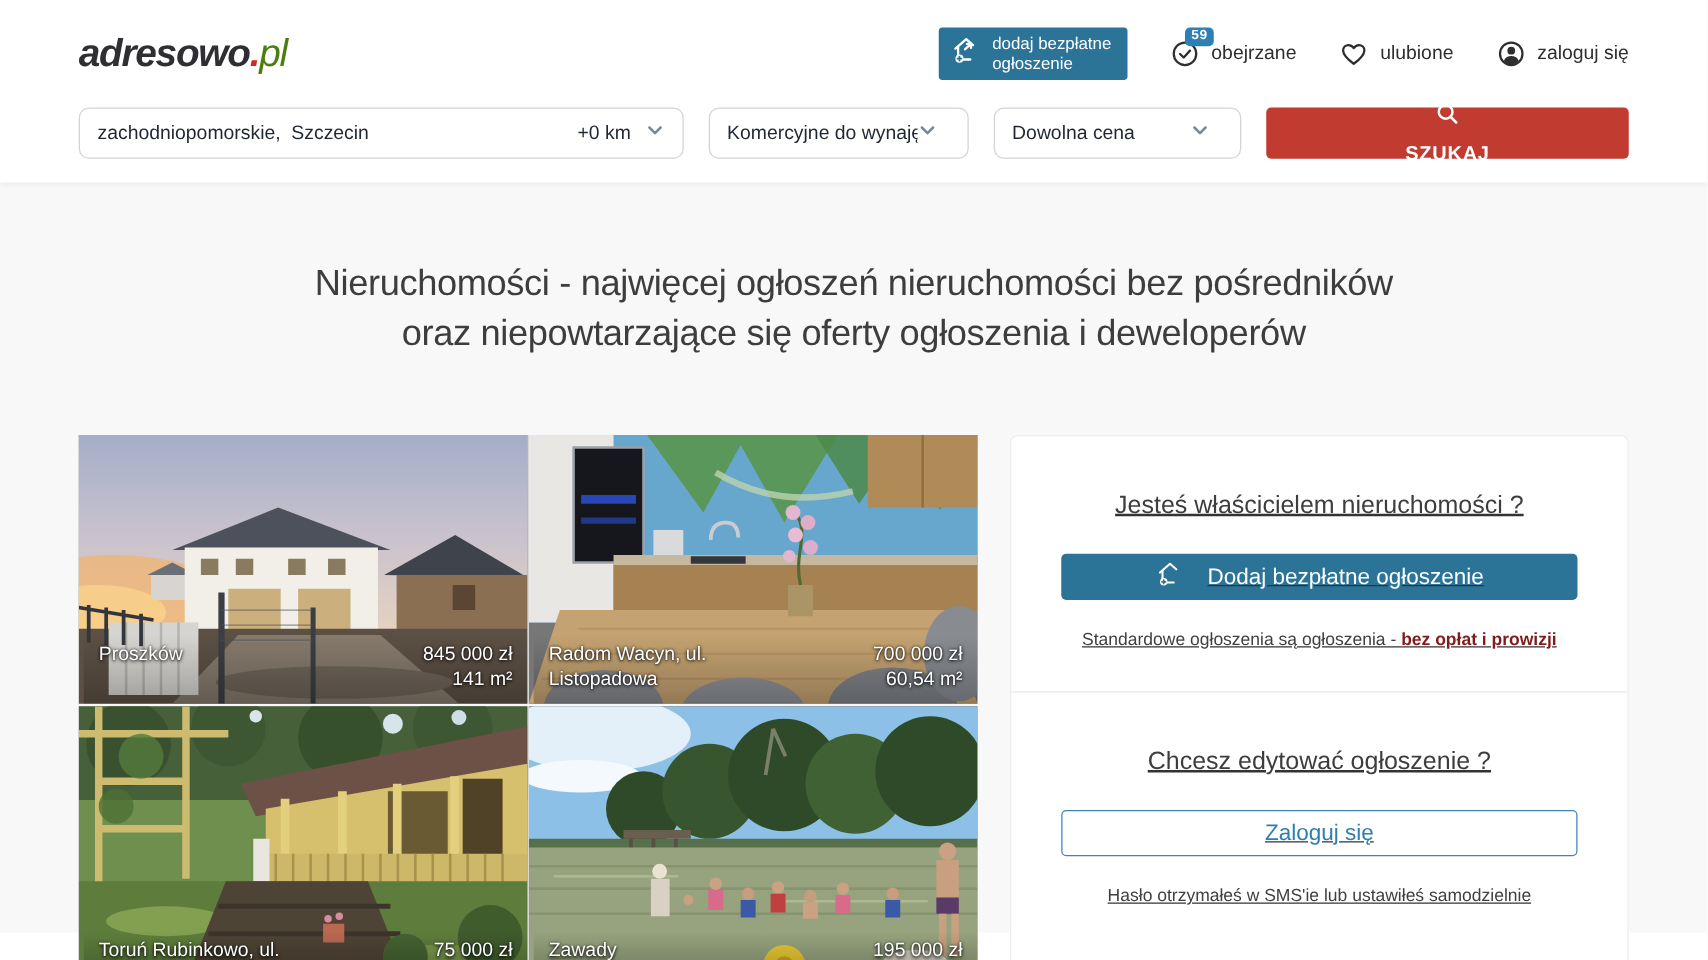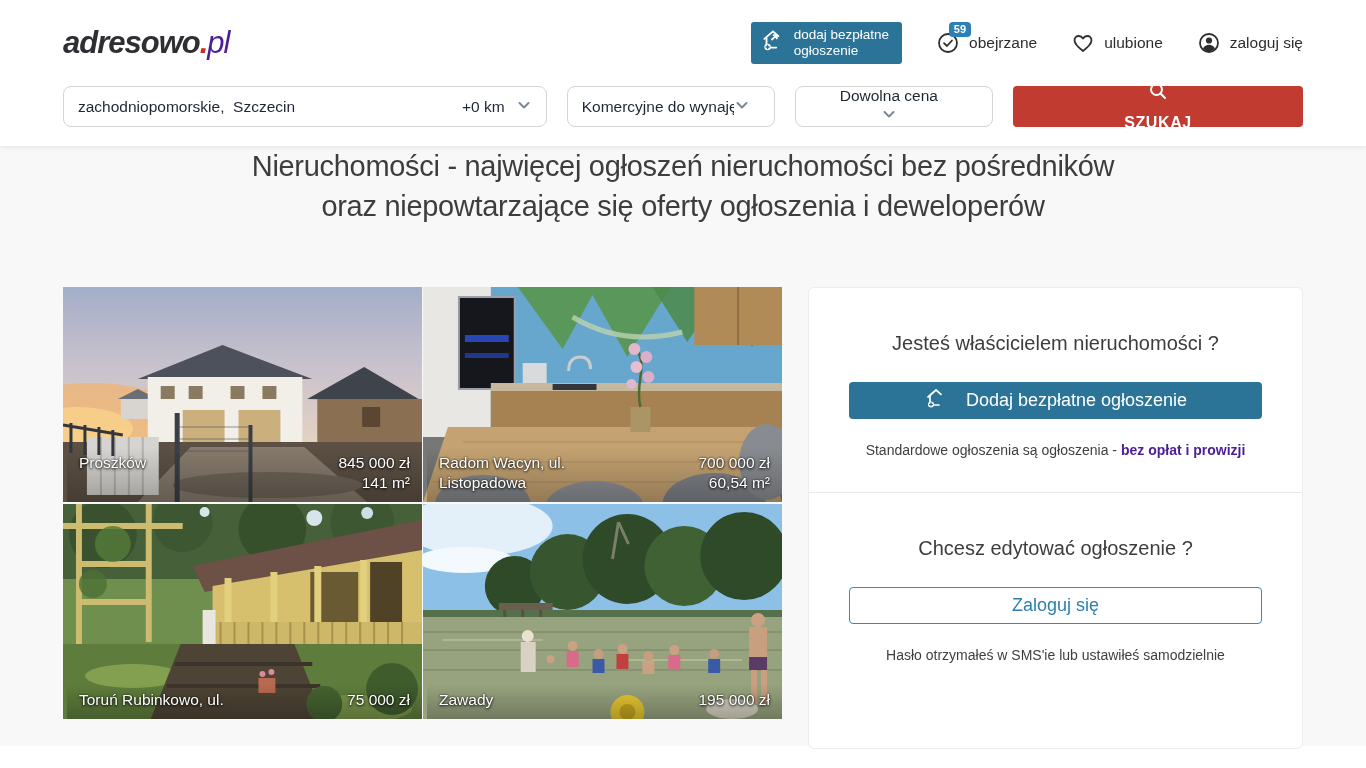--- a/index.html
+++ b/index.html
@@ -12,30 +12,30 @@
   .container { width:1240px; margin:0 auto;justify-content:center; }
 
   
   .site-header { background:#fff; box-shadow:0 2px 5px rgba(0,0,0,0.07); position:relative; z-index:5; }
   .topbar { height:86px; display:flex; align-items:center; }
   .topbar .container { display:flex; align-items:center; justify-content:space-between; }
 
   .logo { font-size:31px; font-style:italic; letter-spacing:-1px; cursor:pointer; white-space:nowrap; }
   .logo .b1 { font-weight:700; color:#2e2e33; }
   .logo .dot { font-weight:700; color:#cc2b24; }
-  .logo .b2 { font-weight:400; color:#4c1d95; }
+  .logo .b2 { font-weight:400; color:#4d7c0f; }
 
   .hdr-right { display:flex; align-items:center; gap:34px; }
   .hdr-item { display:flex; align-items:center; gap:9px; font-size:15.5px; color:#2e2e2e; cursor:pointer; }
   .hdr-item svg { display:block; }
   .icon-wrap { position:relative; display:inline-flex; }
   .badge {
     position:absolute; top:-9px; right:-11px;
     background:#2d7fb5; color:#fff; font-size:11px; font-weight:700;
-    padding:1px 5px 2px; border-radius:4px; line-height:12px;
+    padding:1px 5px 2px; border-radius:4px; line-height:12px;font-family:Liberation Mono, monospace;
   }
   .add-btn {
     background:#2b7397; color:#fff; border:none; border-radius:3px;
     display:flex; align-items:flex-start; gap:8px;
     padding:5px 13px 5px 9px; cursor:pointer; text-align:left;
     font-family:"Liberation Sans", sans-serif;
   }
   .add-btn .txt { font-size:13.5px; line-height:16px; color:#fff; }
 
   
@@ -48,31 +48,31 @@
   }
   .loc-value { flex:1; font-size:15.5px; color:#1f2733; white-space:pre; overflow:hidden; }
   .radius { display:flex; align-items:center; gap:11px; font-size:15.5px; color:#1f2733; cursor:pointer; }
   .select-box {
     height:41px; background:#fff; border:1px solid #d4d4d4; border-radius:8px;
     display:flex; align-items:center; justify-content:space-between;
     padding:0 24px 0 14px; font-size:15.5px; color:#1f2733; cursor:pointer;
   }
   .select-box .val { white-space:nowrap; overflow:hidden; }
   .sel-category { width:208px; }
-  .sel-price { width:204px;flex-direction:column; }
+  .sel-price { width:204px; }
   .search-btn {
     margin-left:auto; width:300px; height:41px;
     background:#c13b31; border:none; border-radius:4px;
     color:#fff; font-weight:700; font-size:16px; letter-spacing:0.6px;
     display:flex; align-items:center; justify-content:center; gap:9px;
     cursor:pointer; font-family:"Liberation Sans", sans-serif;flex-direction:column;
   }
 
   
-  main { background:#f8f8f8; height:600px; }
+  main { background:#f8f8f8; height:600px; padding-top:61px; }
   h1.hero {
     margin:0 0 61px; text-align:center; font-weight:400;
     font-size:29px; line-height:40px; color:#3d3d3d; letter-spacing:-0.3px;
   }
   h1.hero span { display:block; }
 
   .content { display:flex; gap:26px; align-items:flex-start; }
   .grid { width:719px; display:grid; grid-template-columns:1fr 1fr; gap:2px 1px; }
   .card { position:relative; height:215px; overflow:hidden; cursor:pointer; background:#777; }
   .card svg.photo { width:100%; height:100%; display:block; }
@@ -85,35 +85,35 @@
   }
   .caption .loc { max-width:58%; }
   .caption .nums { text-align:right; white-space:nowrap; }
 
   
   .sidebar { flex:1; }
   .side-card {
     background:#fff; border:1px solid #ececec; border-radius:6px;
     height:462px; overflow:hidden;
   }
-  .side-section { padding:44px 40px 34px; text-align:center; }
+  .side-section { padding:44px 40px 34px; text-align:center;text-decoration:underline; }
   .side-section + .side-section { border-top:1px solid #e8e8e8; }
   .side-heading { font-size:20px; color:#3d3d3d; font-weight:400; margin:0 0 27px; }
   .side-btn-primary {
     width:100%; height:37px; background:#2b7397; border:none; border-radius:4px;
     color:#fff; font-size:18px; display:flex; align-items:center; justify-content:center;
     gap:18px; cursor:pointer; font-family:"Liberation Sans", sans-serif;
   }
   .side-btn-outline {
     width:100%; height:37px; background:#fff; border:1px solid #3f85b5; border-radius:4px;
     color:#2d7fb0; font-size:18px; display:flex; align-items:center; justify-content:center;
     cursor:pointer; font-family:"Liberation Sans", sans-serif;
   }
   .side-note { margin-top:23px; font-size:14px; color:#3f3f3f; }
-  .side-note b { color:#4c1d95; }
+  .side-note b { color:#7f1d1d; }
 </style>
 </head>
 <body>
 
 <header class="site-header">
   <div class="topbar">
     <div class="container">
       <div class="logo">
         <span class="b1">adresowo</span><span class="dot">.</span><span class="b2">pl</span>
       </div>

